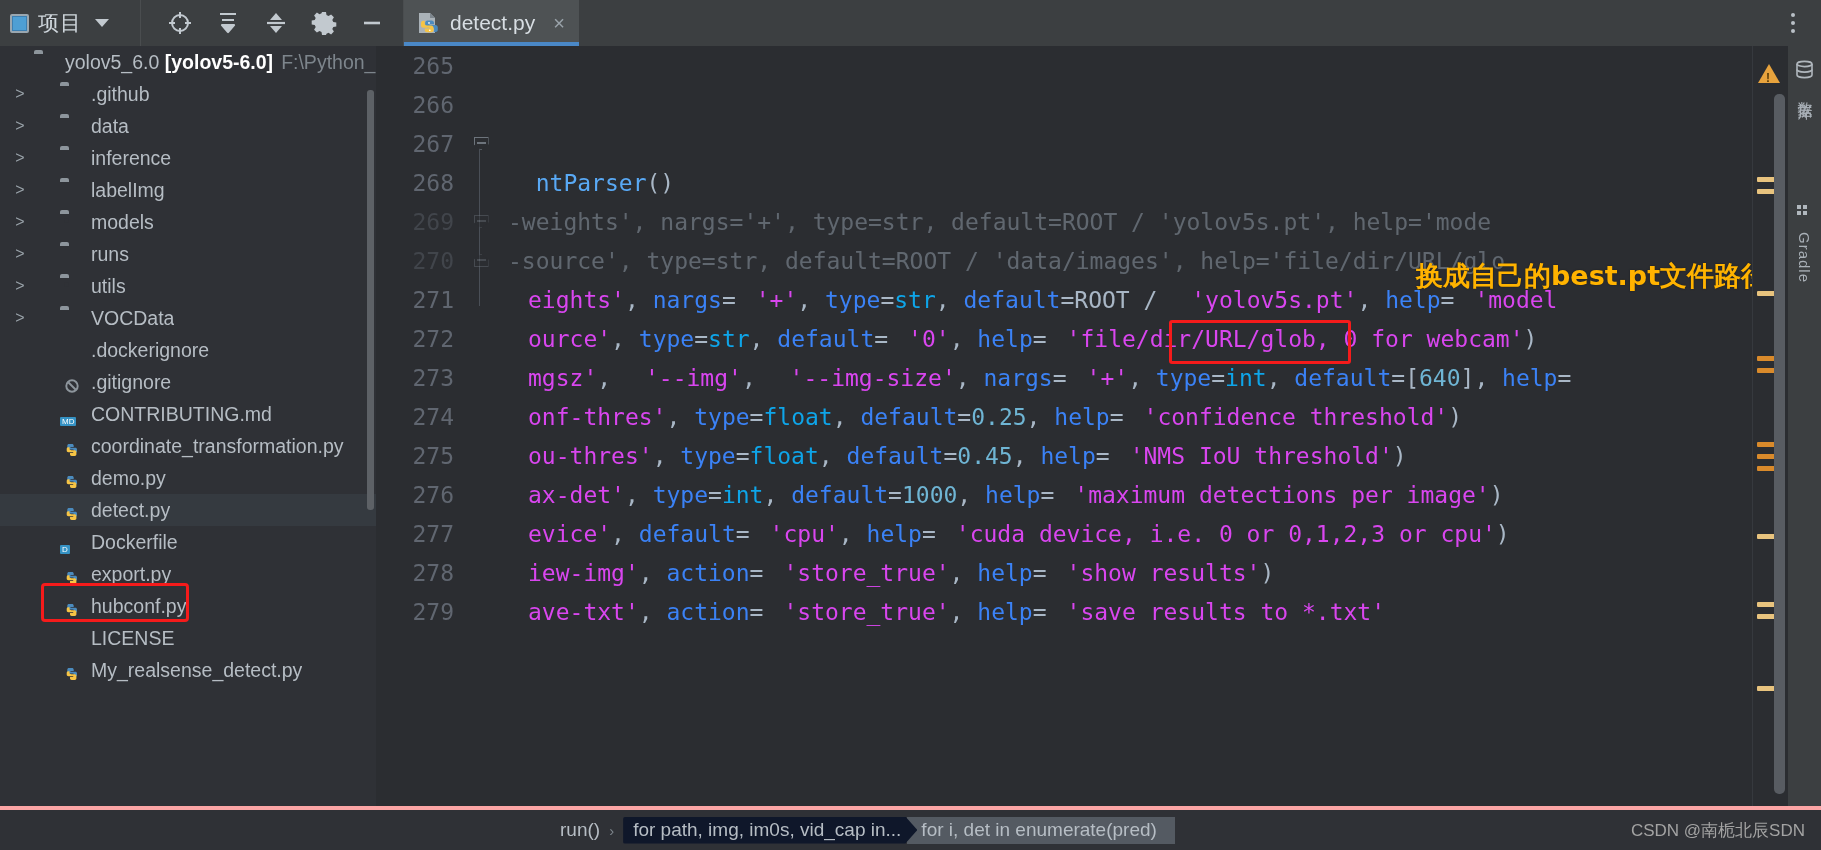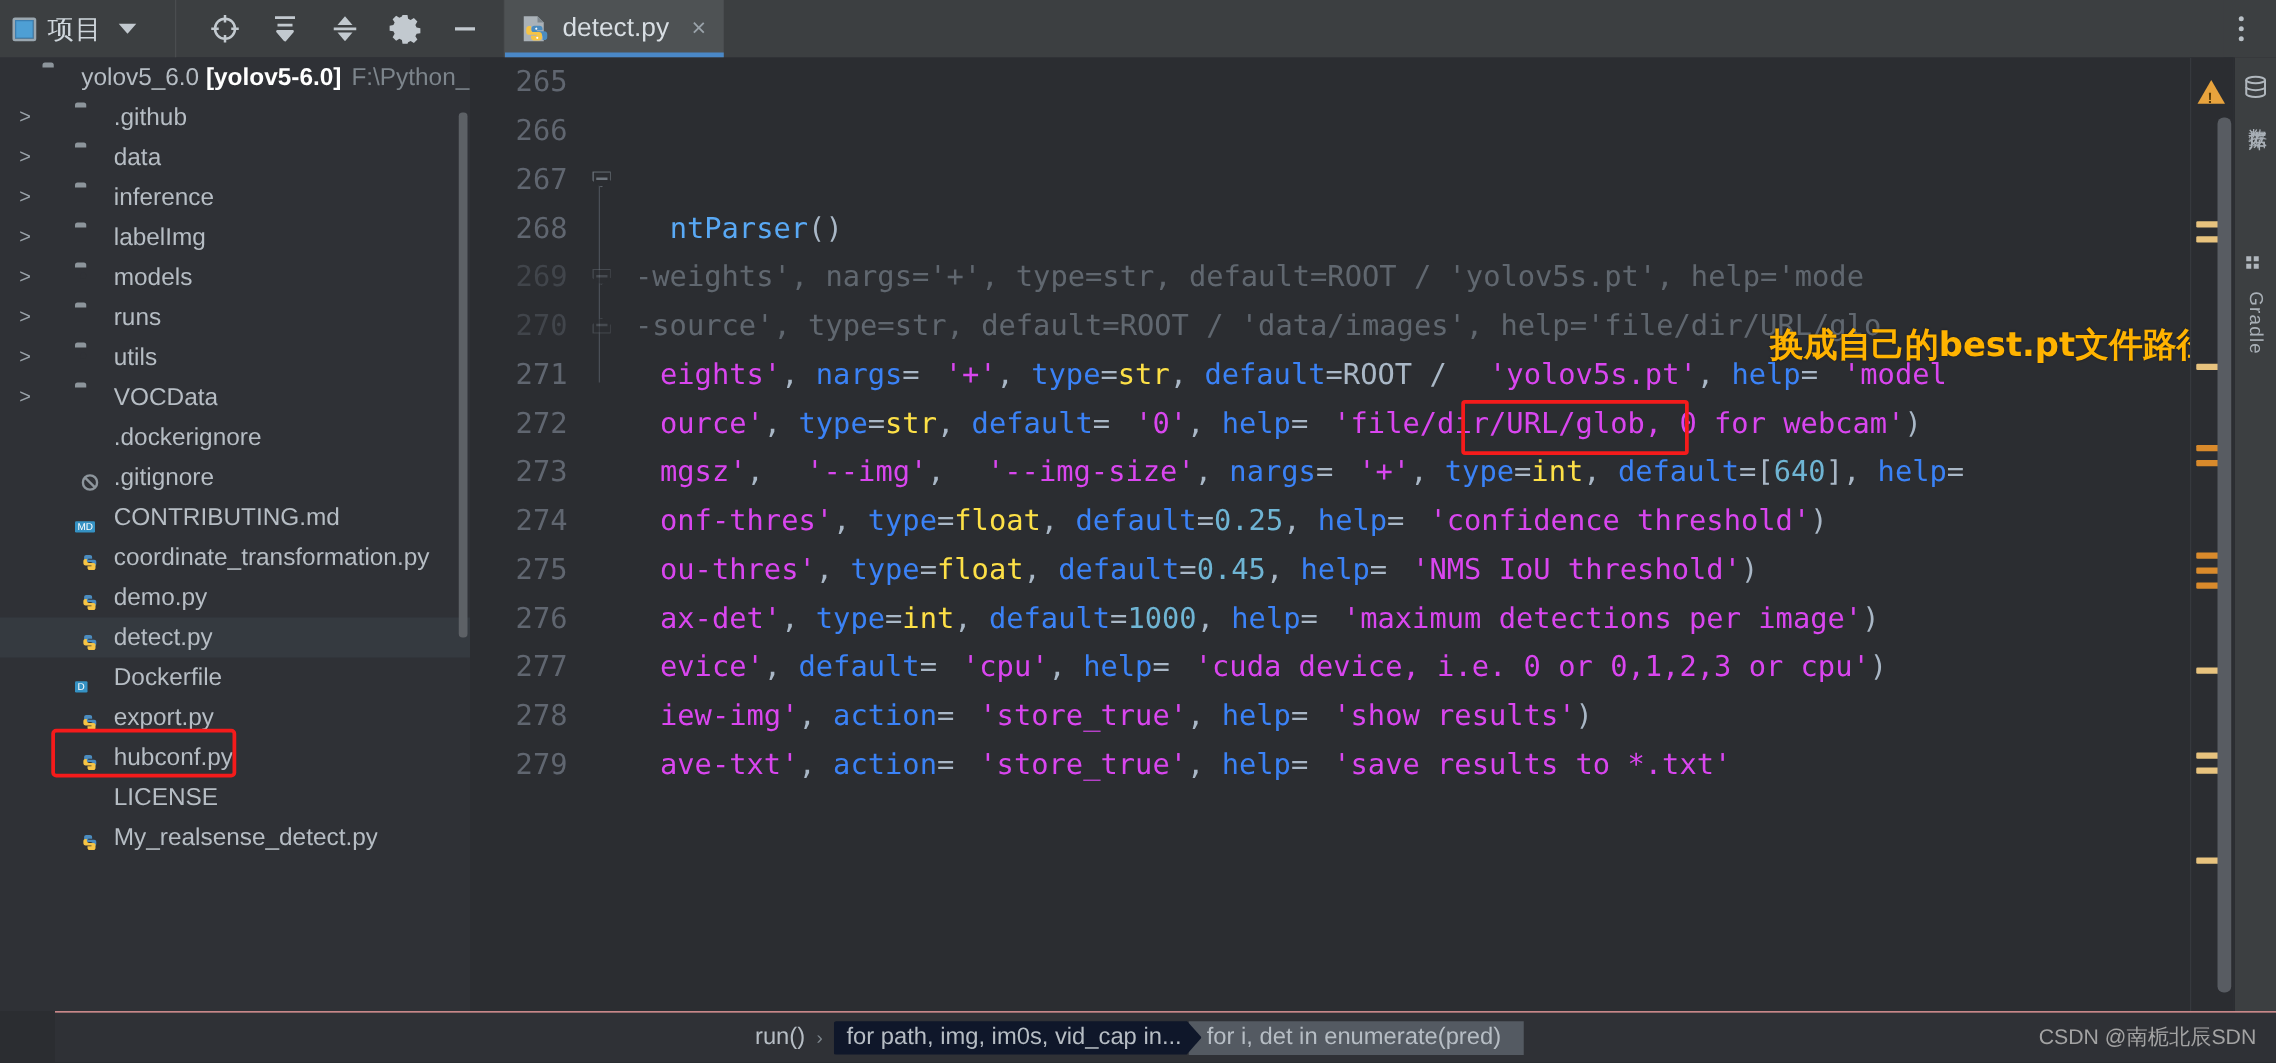--- a/index.html
+++ b/index.html
@@ -75,21 +75,21 @@
   .fold{width:26px;flex:0 0 26px;display:flex;align-items:center;justify-content:center;position:relative;}
   .fold .marker{width:15px;height:13px;border:1.6px solid #6d747c;box-sizing:border-box;position:relative;background:#2b2d31;}
   .fold .marker.down{clip-path:polygon(0 0,100% 0,100% 55%,50% 100%,0 55%);}
   .fold .marker.up{clip-path:polygon(50% 0,100% 45%,100% 100%,0 100%,0 45%);}
   .fold .marker i{position:absolute;left:2px;top:4px;width:9px;height:1.6px;background:#6d747c;}
   .foldline{position:absolute;left:103px;top:0;bottom:0;width:1px;background:#4a4f57;}
   .ctext{padding-left:14px;}
   .dim{opacity:.42;align-items:center;}
   .kw{color:#3b82f6;}
   .str{color:#d946ef;margin-left:20px;}
-  .typ{color:#fde047;}
+  .typ{color:#0ea5e9;}
   .fn{color:#59a9f5;}
   .pl{color:#a9b7c6;}
   .num{color:#6fb5d4;}
 
   .hl-box{position:absolute;border:3px solid #f51b1b;border-radius:3px;pointer-events:none;}
 
   .annot{position:absolute;color:#ffb300;font-size:27px;font-weight:bold;white-space:nowrap;
          font-family:"DejaVu Sans","Liberation Sans",sans-serif;text-shadow:0 0 2px rgba(0,0,0,.4);}
 
   
@@ -100,21 +100,21 @@
   .mmark{position:absolute;left:4px;width:26px;height:5px;border-radius:1px;}
   .vscroll{position:absolute;right:2px;width:11px;background:#585c62;border-radius:5px;}
 
   
   .rtabs{width:33px;flex:0 0 33px;background:#3c3f41;position:relative;border-left:1px solid #2b2d31;}
   .rtab{position:absolute;left:0;width:33px;display:flex;flex-direction:column;align-items:center;gap:7px;}
   .vtext{writing-mode:vertical-rl;font-size:15px;color:#a9b0b7;letter-spacing:1px;white-space:nowrap;}
 
   
   .crumbbar{height:40px;flex:0 0 40px;background:#2f3136;display:flex;align-items:center;
-            padding-left:560px;position:relative;border-top:1px solid #fca5a5;margin-left:44px;}
+            padding-left:560px;position:relative;border-top:4px solid #fca5a5;}
   .crumb{font-size:19px;color:#b6bdc4;display:flex;align-items:center;}
   .crumb .sep{margin:0 9px;color:#7d858c;font-size:15px;}
   .crumb.chip{background:#0f172a;padding:2px 16px 3px 10px;border-radius:2px;
               clip-path:polygon(0 0,calc(100% - 12px) 0,100% 50%,calc(100% - 12px) 100%,0 100%);}
   .crumb.chip2{background:#545a62;padding:2px 18px 3px 14px;margin-left:-10px;}
   .watermark{position:absolute;right:16px;top:50%;transform:translateY(-50%);
              font-size:17px;color:#a3a3a3;}
 </style>
 </head>
 <body>

